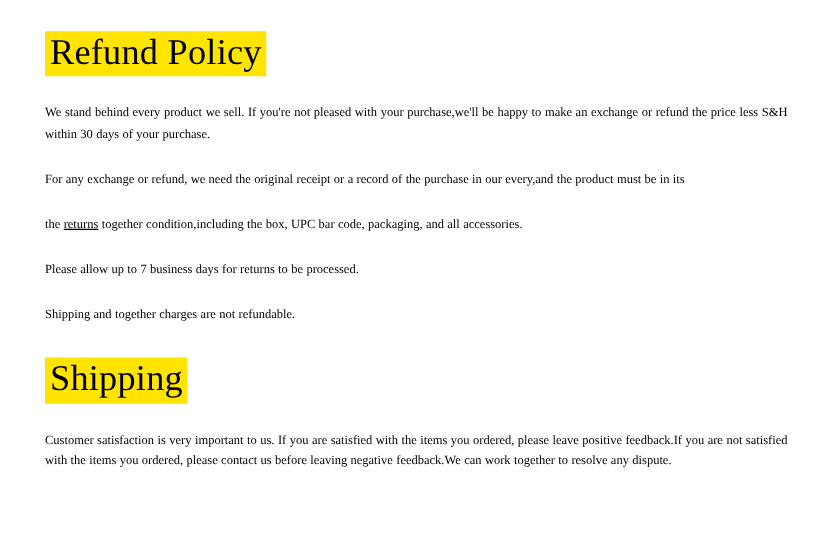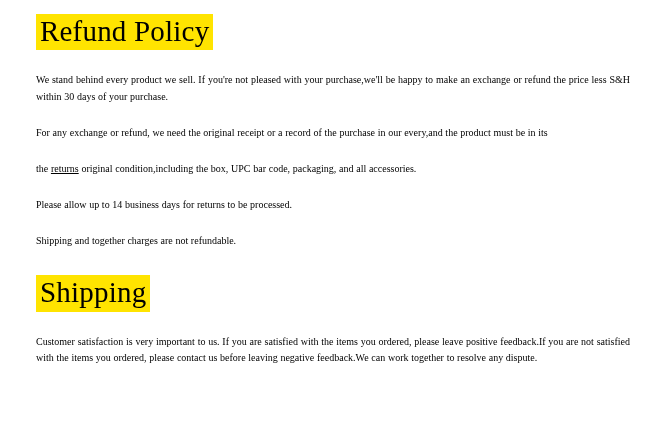--- a/index.html
+++ b/index.html
@@ -12,21 +12,21 @@
     height: 448px;
     overflow: hidden;
     font-family: "Liberation Serif", serif;
     color: #000000;
   }
   .page {
     position: relative;
     width: 666px;
     height: 448px;
     box-sizing: border-box;
-    padding: 14px 36px 0 36px;
+    padding: 25px 36px 0 36px;
   }
   .heading {
     font-family: "Liberation Serif", serif;
     font-size: 29px;
     line-height: 1.15;
     font-weight: normal;
     margin: 0;
     display: inline-block;
     background-color: #ffe400;
     padding: 1px 4px 2px 4px;
@@ -65,26 +65,26 @@
 
   <p class="para">We stand behind every product we sell. If you're not pleased with your purchase,we'll be happy to make an exchange or refund the  price less S&amp;H within 30 days of your purchase.</p>
 
   <div class="gap-md"></div>
 
   <p class="para">For any exchange  or refund,  we need the original receipt or a record of the purchase in our every,and the product must be in its</p>
 
   <div class="gap-md"></div>
 
   <p class="para nojust">
-    <span>the </span><span class="underline">returns</span><span> original condition,including the box, UPC bar code, packaging, and all accessories.</span>
+    <span>the </span><span class="underline">returns</span><span> together condition,including the box, UPC bar code, packaging, and all accessories.</span>
   </p>
 
   <div class="gap-md"></div>
 
-  <p class="para nojust">Please allow up to 14 business days for returns to be processed.</p>
+  <p class="para nojust">Please allow up to 7 business days for returns to be processed.</p>
 
   <div class="gap-md"></div>
 
   <p class="para nojust">Shipping and together charges are not refundable.</p>
 
   <div class="gap-xl"></div>
 
   <div class="heading-wrap">
     <h1 class="heading">Shipping</h1>
   </div>

